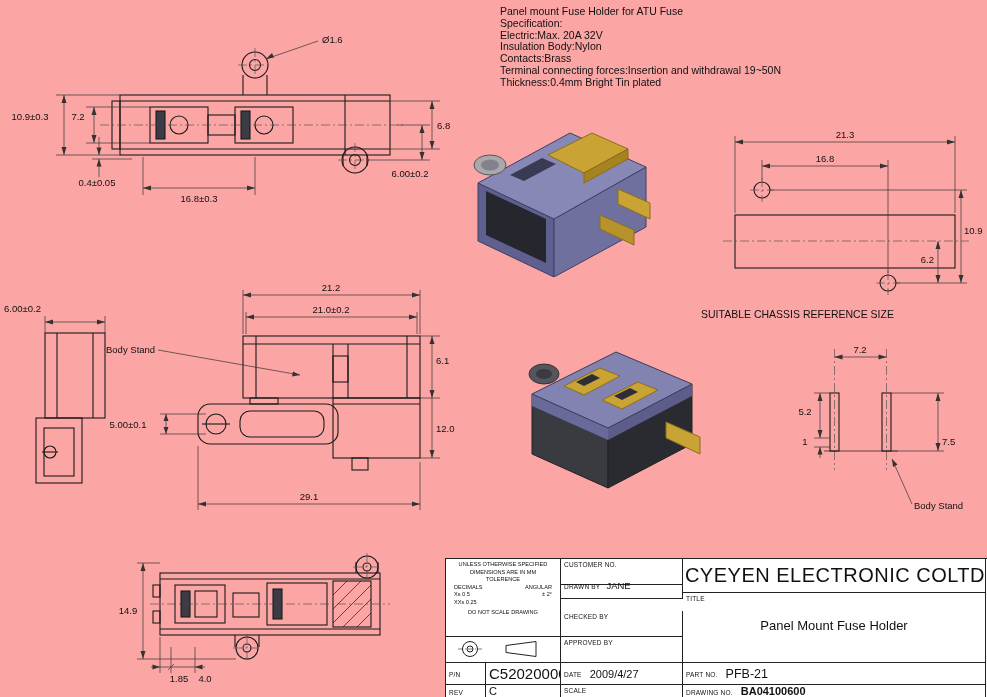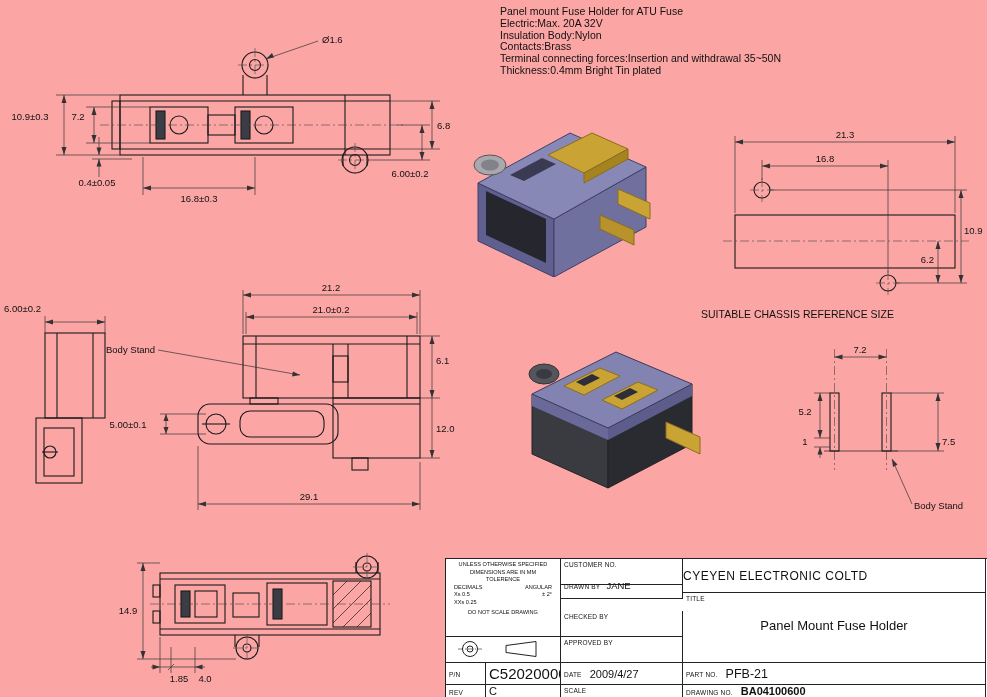--- a/index.html
+++ b/index.html
@@ -20,36 +20,37 @@
   .spec div{white-space:nowrap;}
   
   .titleblock{left:445px;top:558px;width:542px;height:139px;border:1px solid #222;background:#fff;}
   .cell{position:absolute;border-right:1px solid #222;border-bottom:1px solid #222;box-sizing:border-box;overflow:hidden;}
   .lbl{font-size:6.5px;letter-spacing:.2px;padding:2px 0 0 3px;color:#111;}
   .inline-cell{display:flex;align-items:center;}
   .val-md{font-size:9.5px;margin-left:6px;}
   .val-lg{font-size:11px;margin-left:8px;}
   .tol{font-size:5.6px;text-align:center;line-height:7.6px;padding-top:2px;}
   .tol .cols{display:flex;justify-content:space-between;padding:0 8px;}
-  .company{display:flex;align-items:center;justify-content:flex-start;font-size:12px;letter-spacing:.5px;}
+  .company{display:flex;align-items:center;justify-content:flex-end;font-size:20px;letter-spacing:.5px;}
   .title-main{font-size:13px;text-align:center;margin-top:16px;}
   .part-no{font-size:12.5px;margin-left:8px;}
   .drawing-no{font-size:11px;margin-left:8px;font-weight:bold;}
 </style>
 </head>
 <body>
 
 <div class="page">
 
   <div class="abs spec">
     <div>Panel mount Fuse Holder for ATU Fuse</div>
+    <div>Specification:</div>
     <div>Electric:Max. 20A 32V</div>
     <div>Insulation Body:Nylon</div>
     <div>Contacts:Brass</div>
-    <div>Terminal connecting forces:Insertion and withdrawal 35~50N</div>
+    <div>Terminal connecting forces:Insertion and withdrawal 19~50N</div>
     <div>Thickness:0.4mm Bright Tin plated</div>
   </div>
 
   <svg class="abs" style="left:0;top:25px" width="470" height="178">
     <g class="obj">
       <rect x="120" y="70" width="270" height="60"></rect>
       <rect x="112" y="76" width="8" height="48"></rect>
       <line x1="120" y1="76" x2="390" y2="76"></line>
       <line x1="120" y1="124" x2="390" y2="124"></line>
       <rect x="150" y="82" width="58" height="36"></rect>

